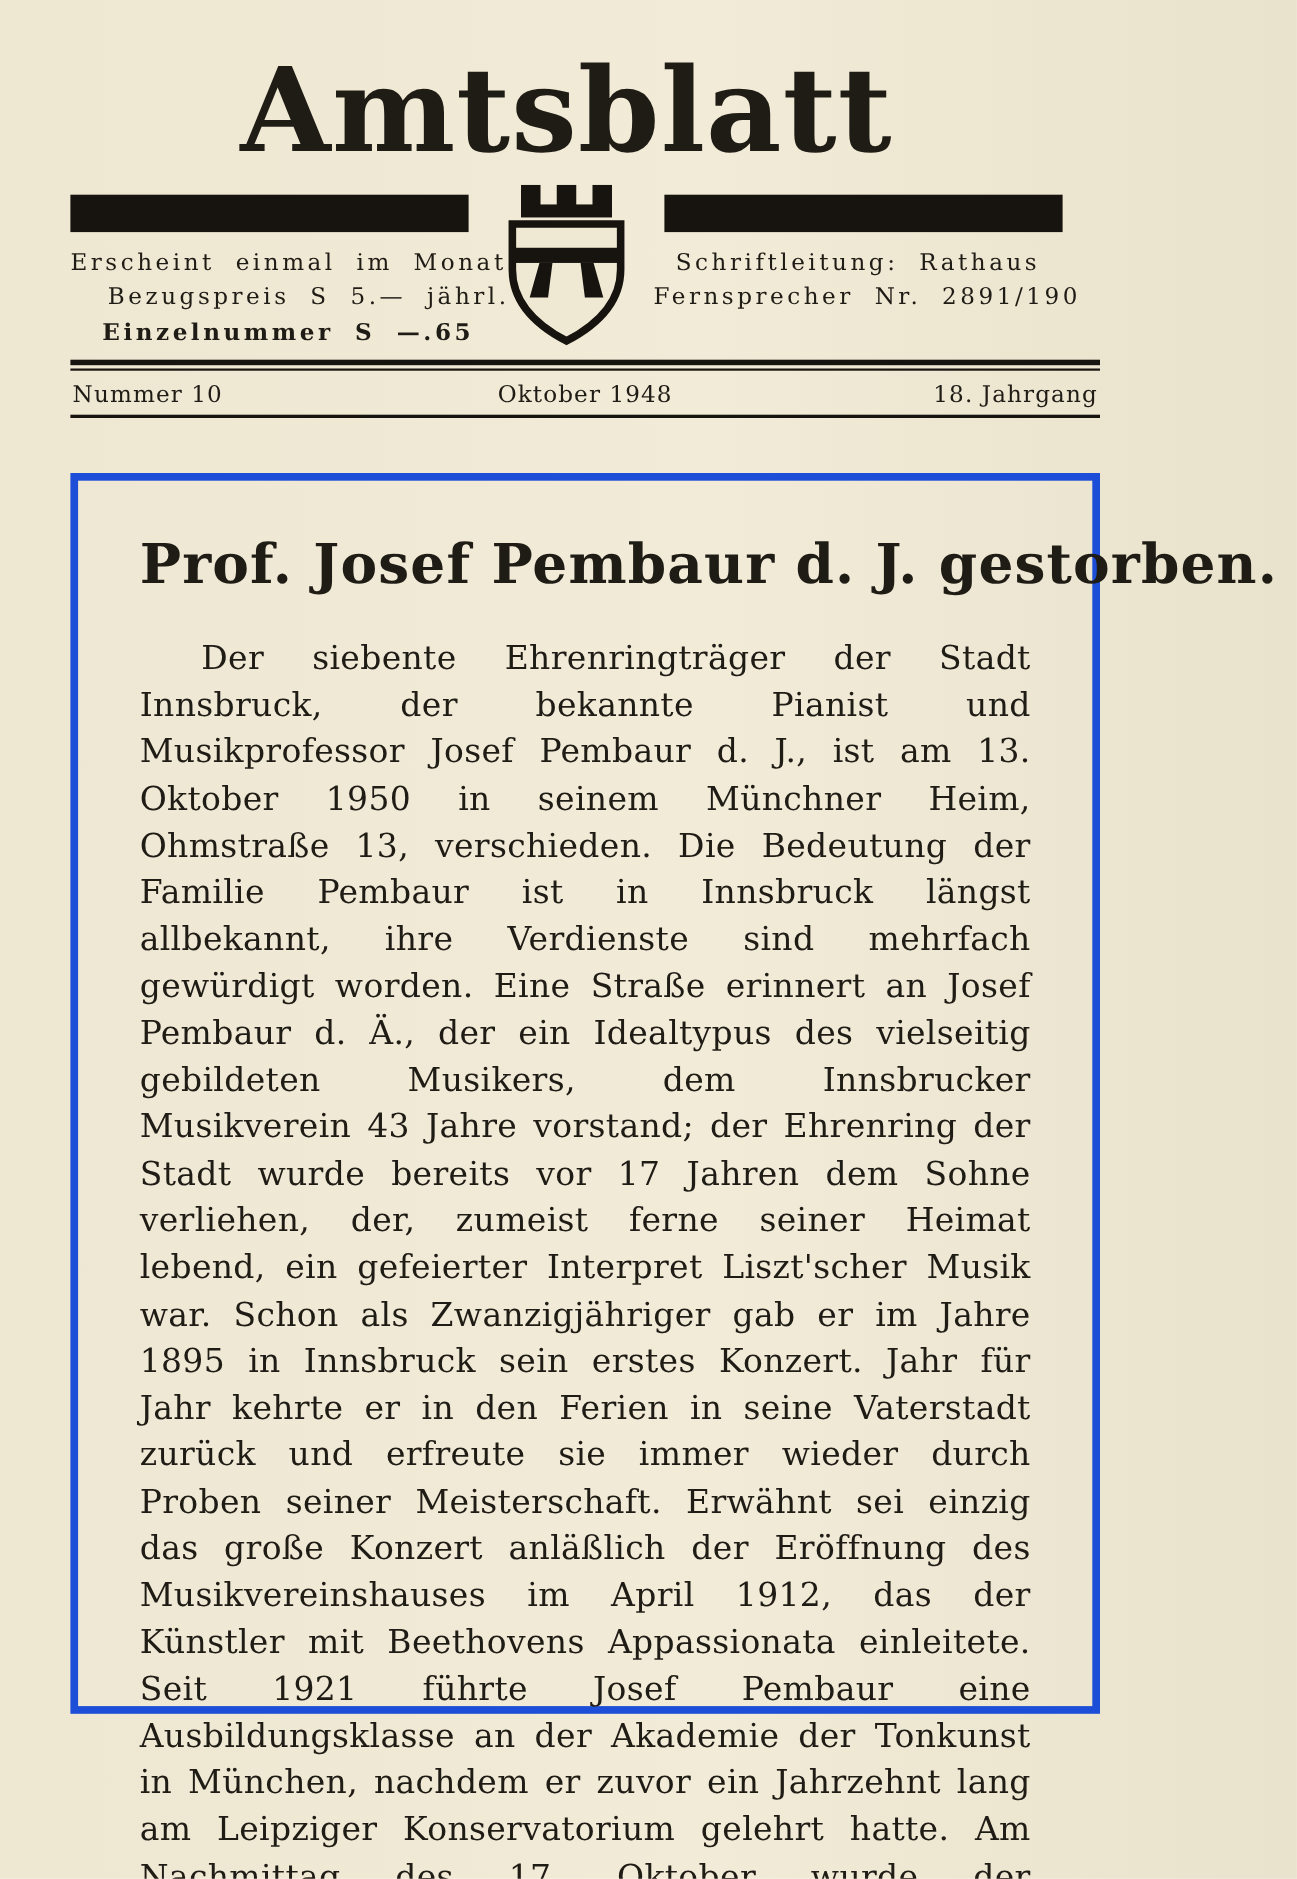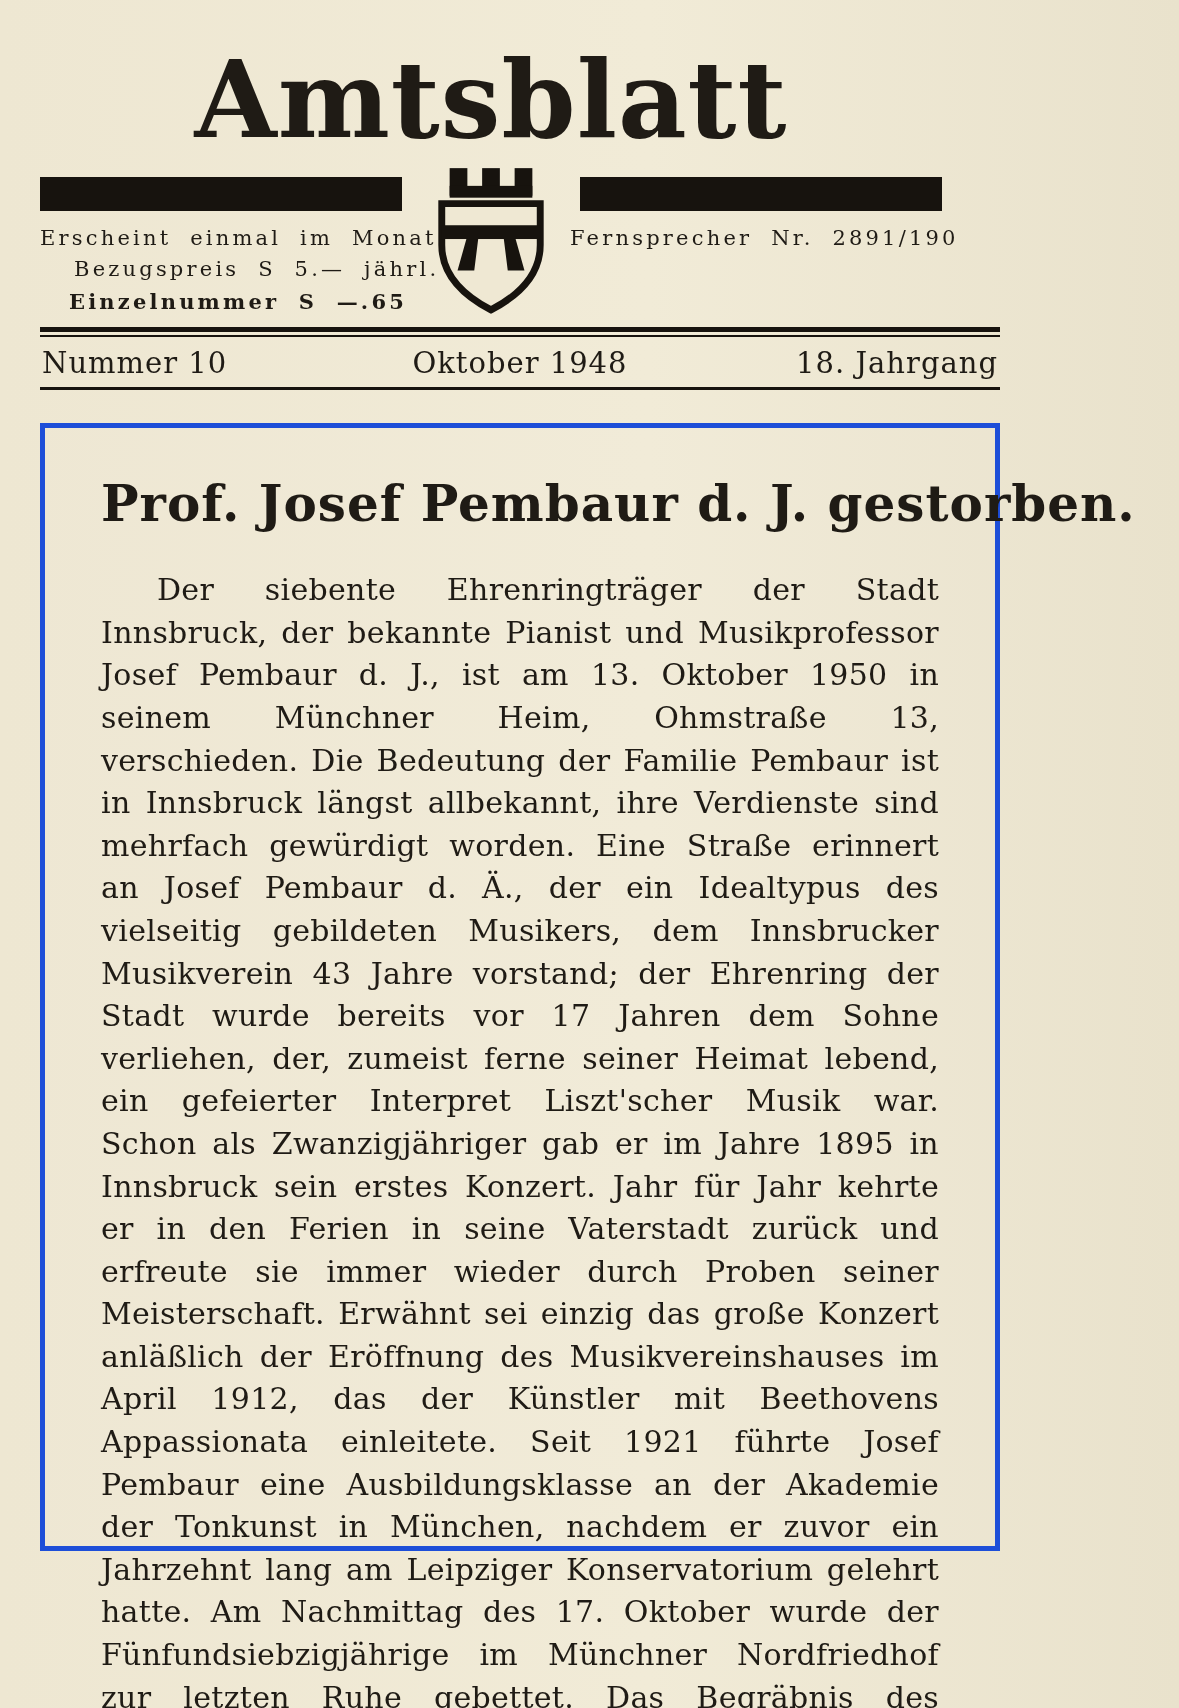--- a/index.html
+++ b/index.html
@@ -5,21 +5,21 @@
   * { margin:0; padding:0; box-sizing:border-box; }
   html, body { width:1179px; }
   body {
     width:1179px; height:1708px;
     background: #efe8d3;
     background: linear-gradient(90deg, #eee7d2 0%, #f1ebd7 55%, #e9e2cc 100%);
     font-family: "DejaVu Serif", "Liberation Serif", serif;
     color:#1f1b15;
     overflow:hidden;
   }
-  .page { position:relative; width:1062px; height:1708px; padding:50px 62px 0 40px; }
+  .page { position:relative; width:1062px; height:1708px; padding:50px 62px 0 64px; }
 
   
   .masthead { width:902px; text-align:center; }
   .mast-title {
     font-size:106px; font-weight:bold; line-height:.95;
     letter-spacing:1px; white-space:nowrap;
   }
   .mast-subtitle {
     font-size:54px; font-weight:bold; margin-top:12px; white-space:nowrap;
     letter-spacing:0.5px;
@@ -44,33 +44,33 @@
   .info-col.left .info-line:nth-child(2) { padding-left:34px; }
   .info-col.left .info-line:nth-child(3) { padding-left:24px;font-weight:bold; }
 
   
   .rule-double {
     margin-top:10px; height:10px;
     border-top:5px solid #17130e; border-bottom:2px solid #17130e;
   }
   .issue-row {
     display:flex; align-items:center;
-    font-size:29px; letter-spacing:1px;
+    font-size:21px; letter-spacing:1px;
     padding:9px 2px 7px 2px;
     gap:20px;
   }
   .issue-cell { flex:1; }
   .issue-cell.center { text-align:center; }
   .issue-cell.right { text-align:right; }
   .rule-single { border-top:3px solid #17130e; }
 
   
   .article-box {
-    margin-top:33px; height:1128px;
-    border:5px solid #1d4ed8;
+    margin-top:50px; height:1128px;
+    border:7px solid #1d4ed8;
     padding:42px 56px 0 56px;
     background:rgba(255,255,255,0.03);
   }
   .article-headline {
     text-align:center; font-size:50px; font-weight:bold;
     letter-spacing:1px; margin-top:4px; margin-bottom:36px; white-space:nowrap;
   }
   .article-body p {
     font-size:30px; line-height:1.42; text-align:justify;
     text-indent:56px; letter-spacing:0.3px; word-spacing:2px;
@@ -104,20 +104,21 @@
       </svg>
     </div>
 
     <div class="info-row">
       <div class="info-col left">
         <div class="info-line">Erscheint einmal im Monat</div>
         <div class="info-line">Bezugspreis S 5.— jährl.</div>
         <div class="info-line">Einzelnummer S —.65</div>
       </div>
       <div class="info-col right">
+        <div class="info-line">Schriftleitung: Rathaus</div>
         <div class="info-line">Fernsprecher Nr. 2891/190</div>
       </div>
     </div>
   </div>
 
   <div class="rule-double"></div>
 
   <div class="issue-row">
     <div class="issue-cell">Nummer 10</div>
     <div class="issue-cell center">Oktober 1948</div>

